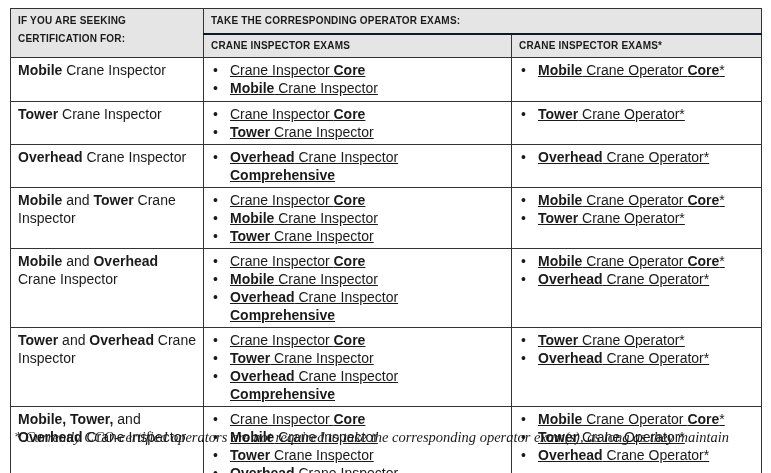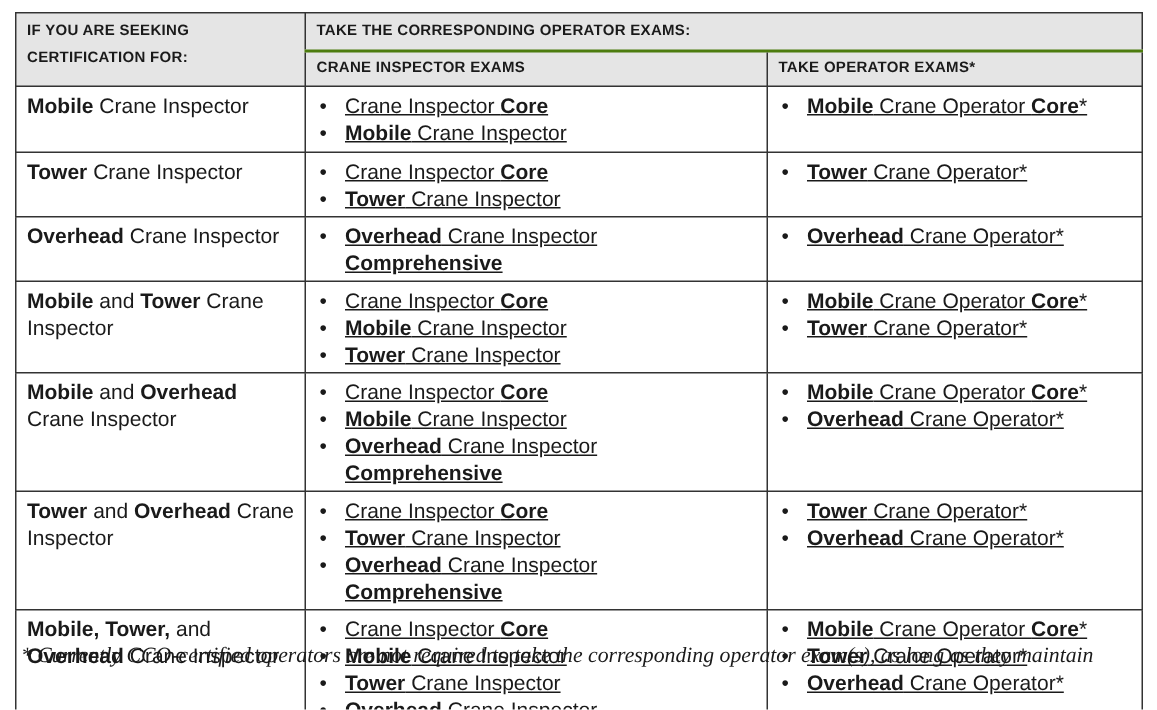--- a/index.html
+++ b/index.html
@@ -2,21 +2,21 @@
 <html><head>
 <meta charset="utf-8">
 <style>
   html, body { margin:0; padding:0; background:#fff; }
   body { width:771px; height:473px; position:relative; overflow:hidden;
          font-family:"Liberation Sans", sans-serif; color:#1a1a1a; }
   table { position:absolute; left:10px; top:8px; width:752px; border-collapse:collapse;
           font-size:14px; line-height:18px; }
   td, th { border:1px solid #333; vertical-align:top; text-align:left; padding:3px 6px 3px 7px; }
   th { background:#e5e5e5; font-weight:bold; font-size:10px; letter-spacing:0.2px; }
-  th.sub { padding-top:2px; padding-bottom:2px; border-top:2px solid #4d7c0f; }
+  th.sub { padding-top:2px; padding-bottom:2px; border-top:2px solid #0f172a; }
   .c1 { width:179px; }
   .c2 { width:294px; }
   tr.last td { border-bottom:3px solid #111; }
   ul { list-style:none; margin:0; padding:0; }
   li { position:relative; padding-left:19px;text-decoration:underline; }
   li:before { content:"\2022"; position:absolute; left:2px; top:0; }
   b { font-weight:bold; }
   .foot { position:absolute; left:14px; top:428px; width:750px; font-family:"Liberation Serif", serif;
           font-style:italic; font-size:14.5px; line-height:19px; }
   .foot .l2 { padding-left:8px; display:block; }
@@ -25,21 +25,21 @@
 <body>
 
 <table>
   <thead>
     <tr>
       <th class="c1" rowspan="2">IF YOU ARE SEEKING CERTIFICATION FOR:</th>
       <th colspan="2">TAKE THE CORRESPONDING OPERATOR EXAMS:</th>
     </tr>
     <tr>
       <th class="c2 sub">CRANE INSPECTOR EXAMS</th>
-      <th class="sub">TAKE OPERATOR EXAMS*</th>
+      <th class="sub">CRANE INSPECTOR EXAMS*</th>
     </tr>
   </thead>
   <tbody id="tbody">
       <tr style="height: 44px;">
         <td class="c1"><b>Mobile</b><span> Crane Inspector</span></td>
         <td class="c2">
           <ul>
             <li><span>Crane Inspector </span><b>Core</b></li>
             <li><b>Mobile</b><span> Crane Inspector</span></li>
           </ul>

